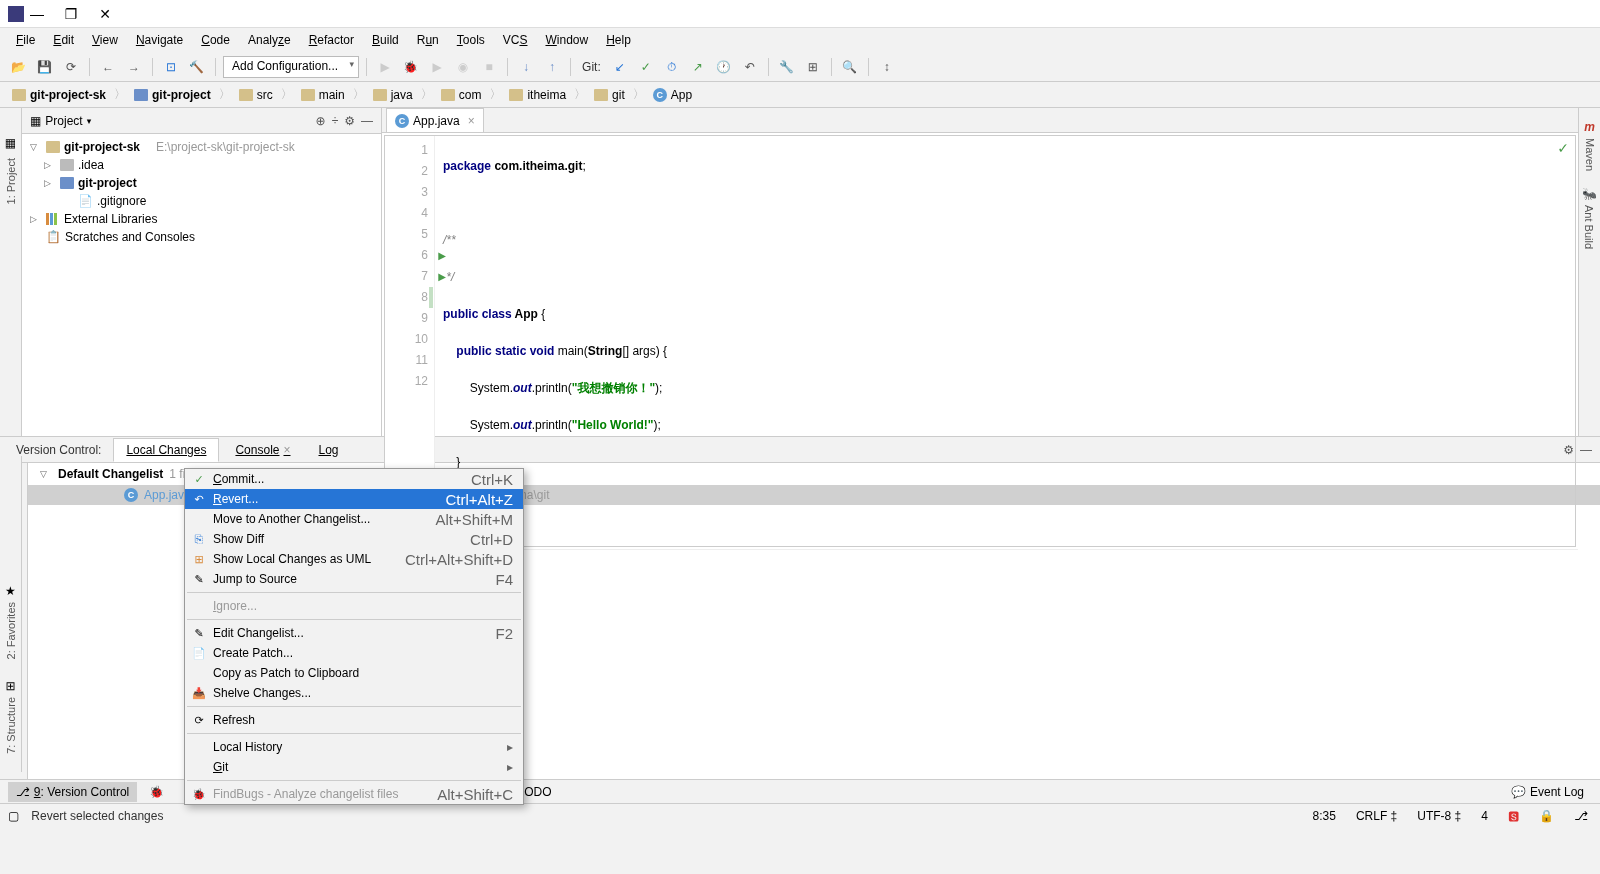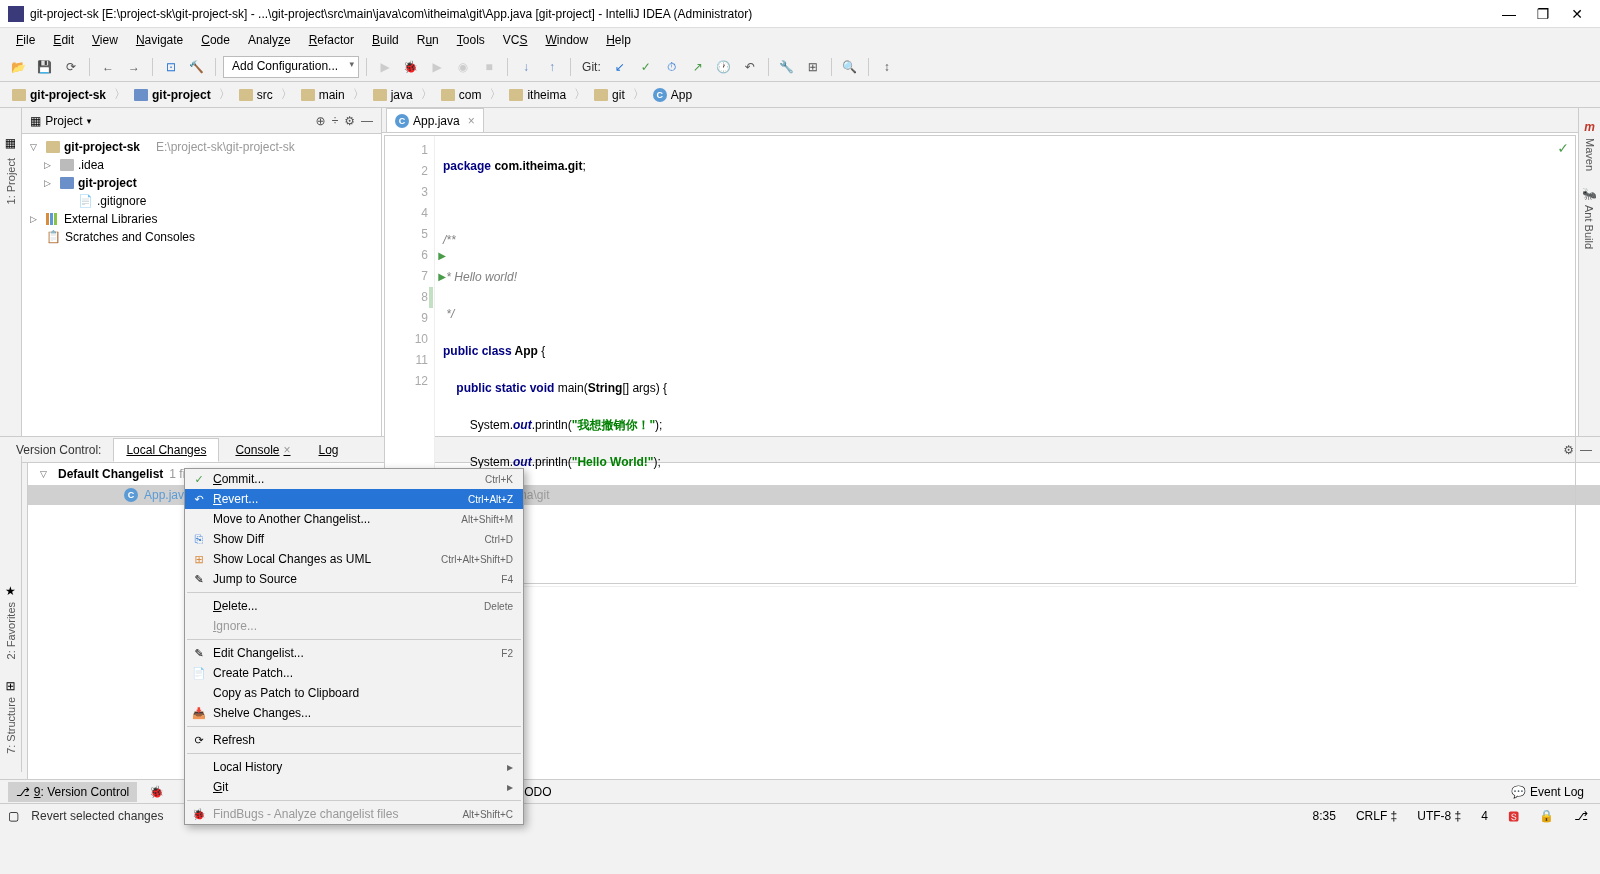--- a/index.html
+++ b/index.html
@@ -90,21 +90,21 @@
 .changed-file-name { color: #5b9bd5; }
 .changed-file-path { color: #999; }
 
 .context-menu { position: absolute; left: 184px; top: 468px; width: 340px; background: #f2f2f2; border: 1px solid #999; box-shadow: 3px 3px 8px rgba(0,0,0,0.3); z-index: 1000; }
 .ctx-item { display: flex; align-items: center; padding: 3px 10px 3px 28px; position: relative; cursor: pointer; height: 20px; }
 .ctx-item.highlighted { background: #2675d6; color: #fff; }
 .ctx-item.highlighted .ctx-shortcut { color: #fff; }
 .ctx-item.disabled { color: #999; }
 .ctx-icon { position: absolute; left: 6px; width: 16px; text-align: center; font-size: 11px; }
 .ctx-label { flex: 1; }
-.ctx-shortcut { color: #666; font-size: 10px; }
+.ctx-shortcut { color: #666; font-size: 15px; }
 .ctx-arrow { color: #666; }
 .ctx-sep { height: 1px; background: #ccc; margin: 3px 2px; }
 .red-box { position: absolute; border: 2px solid #e03030; pointer-events: none; }
 
 .bottom-tabs { height: 24px; background: #f2f2f2; border-top: 1px solid #ccc; display: flex; align-items: center; padding: 0 8px; gap: 4px; }
 .bt-tab { padding: 3px 8px; display: flex; align-items: center; gap: 4px; cursor: pointer; }
 .bt-tab.active { background: #d0d0d0; }
 .bt-spacer { flex: 1; }
 
 .status-bar { height: 24px; background: #f2f2f2; border-top: 1px solid #ccc; display: flex; align-items: center; padding: 0 8px; gap: 12px; }
@@ -114,21 +114,20 @@
 
 .left-favorites { position: absolute; left: 0; top: 456px; width: 22px; background: #f2f2f2; border-right: 1px solid #ccc; height: 316px; display: flex; flex-direction: column; align-items: center; justify-content: flex-end; padding-bottom: 10px; gap: 4px; }
 .fav-group { display: flex; flex-direction: column; align-items: center; gap: 4px; padding: 8px 0; cursor: pointer; }
 .fav-text { writing-mode: vertical-rl; transform: rotate(180deg); color: #555; font-size: 11px; }
 </style>
 </head>
 <body>
 
 <div class="titlebar">
   <div class="titlebar-icon"></div>
-  <div class="titlebar-text">git-project-sk [E:\project-sk\git-project-sk] - ...\git-project\src\main\java\com\itheima\git\App.java [git-project] - IntelliJ IDEA (Administrator)</div>
   <div class="win-controls">
     <div class="win-btn">—</div>
     <div class="win-btn">❐</div>
     <div class="win-btn">✕</div>
   </div>
 </div>
 
 <div class="menubar">
   <div class="menu-item"><u>F</u><span textcontent="File">ile</span></div>
   <div class="menu-item"><u>E</u>dit</div>
@@ -309,21 +308,20 @@
         <div class="gutter-line"><span>8</span><span class="modified-bar"></span></div>
         <div class="gutter-line">9</div>
         <div class="gutter-line">10</div>
         <div class="gutter-line">11</div>
         <div class="gutter-line">12</div>
       </div>
       <div class="code-area">
 <div class="code-line"><span class="kw">package </span><span class="cls">com.itheima.git</span><span>;</span></div>
 <div class="code-line"></div>
 <div class="code-line"><span class="comment">/**</span></div>
-<div class="code-line"><span class="comment"> * Hello world!</span></div>
 <div class="code-line"><span class="comment"> */</span></div>
 <div class="code-line"><span class="kw">public class </span><span class="cls">App</span><span> {</span></div>
 <div class="code-line"><span class="kw">    public static void </span><span>main</span><span>(</span><span class="cls">String</span><span>[] args) {</span></div>
 <div class="code-line"><span>        System.</span><span class="kw" style="font-style:italic;">out</span><span>.println(</span><span class="str">"我想撤销你！"</span><span>);</span></div>
 <div class="code-line"><span>        System.</span><span class="kw" style="font-style:italic;">out</span><span>.println(</span><span class="str">"Hello World!"</span><span>);</span></div>
 <div class="code-line">    }</div>
 <div class="code-line">}</div>
       </div>
       <span class="check-mark">✓</span>
     </div>
@@ -420,24 +418,20 @@
     <span class="ctx-icon" style="color:#d88c3f;">⊞</span>
     <span class="ctx-label">Show Local Changes as UML</span>
       <span class="ctx-shortcut">Ctrl+Alt+Shift+D</span>
   </div>
   <div class="ctx-item">
     <span class="ctx-icon">✎</span>
     <span class="ctx-label">Jump to Source</span>
       <span class="ctx-shortcut">F4</span>
   </div>
   <div class="ctx-sep"></div>
-  <div class="ctx-item">
-    <span class="ctx-label"><u>D</u>elete...</span>
-      <span class="ctx-shortcut">Delete</span>
-  </div>
   <div class="ctx-item disabled">
     <span class="ctx-label"><u>I</u>gnore...</span>
   </div>
   <div class="ctx-sep"></div>
   <div class="ctx-item">
     <span class="ctx-icon">✎</span>
     <span class="ctx-label">Edit Changelist...</span>
       <span class="ctx-shortcut">F2</span>
   </div>
   <div class="ctx-item">

